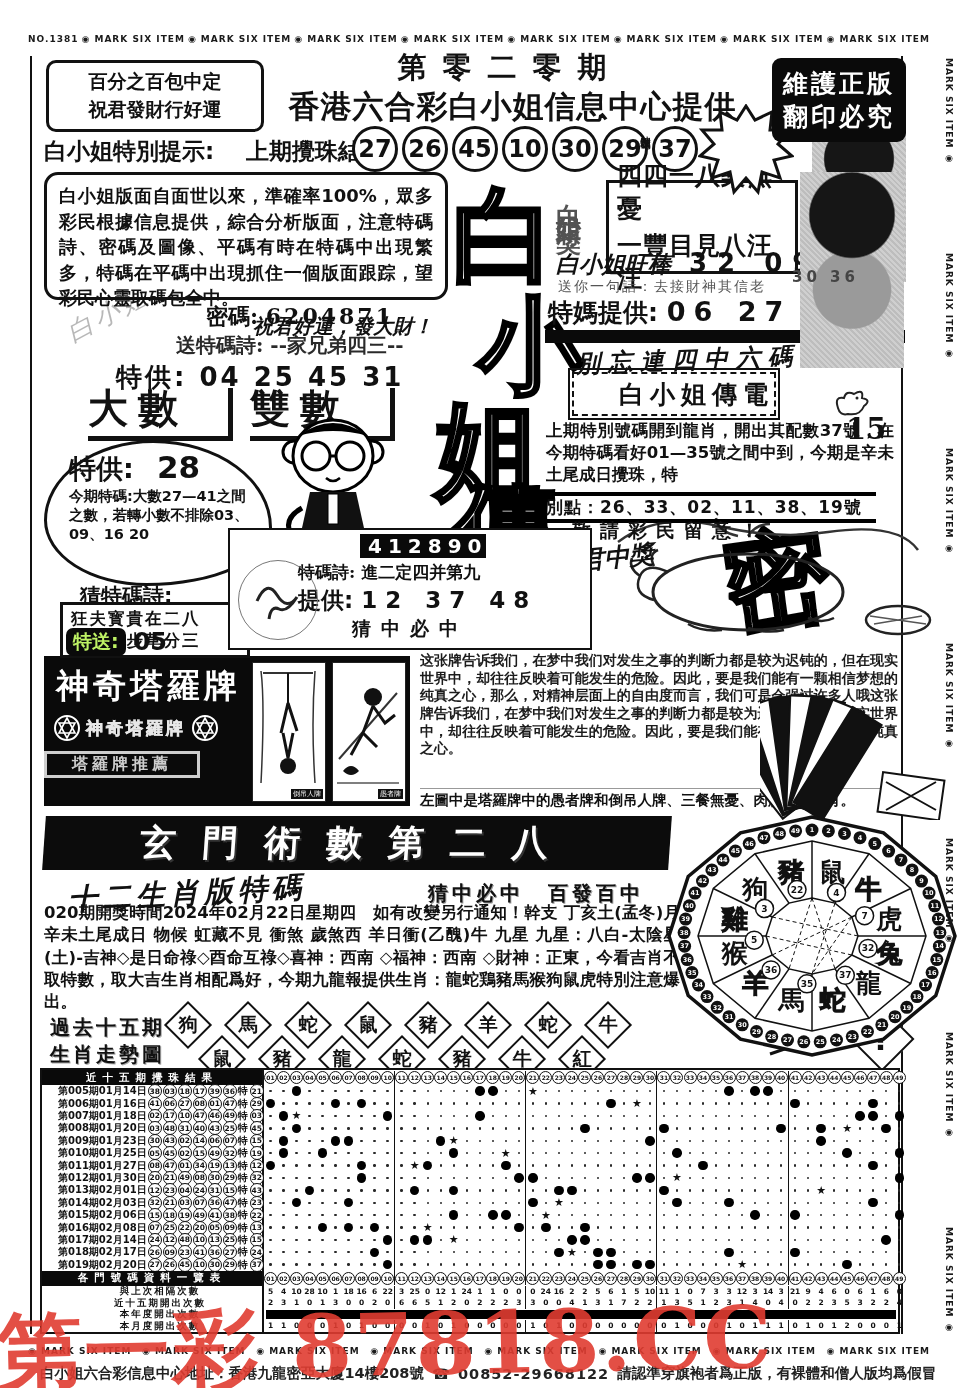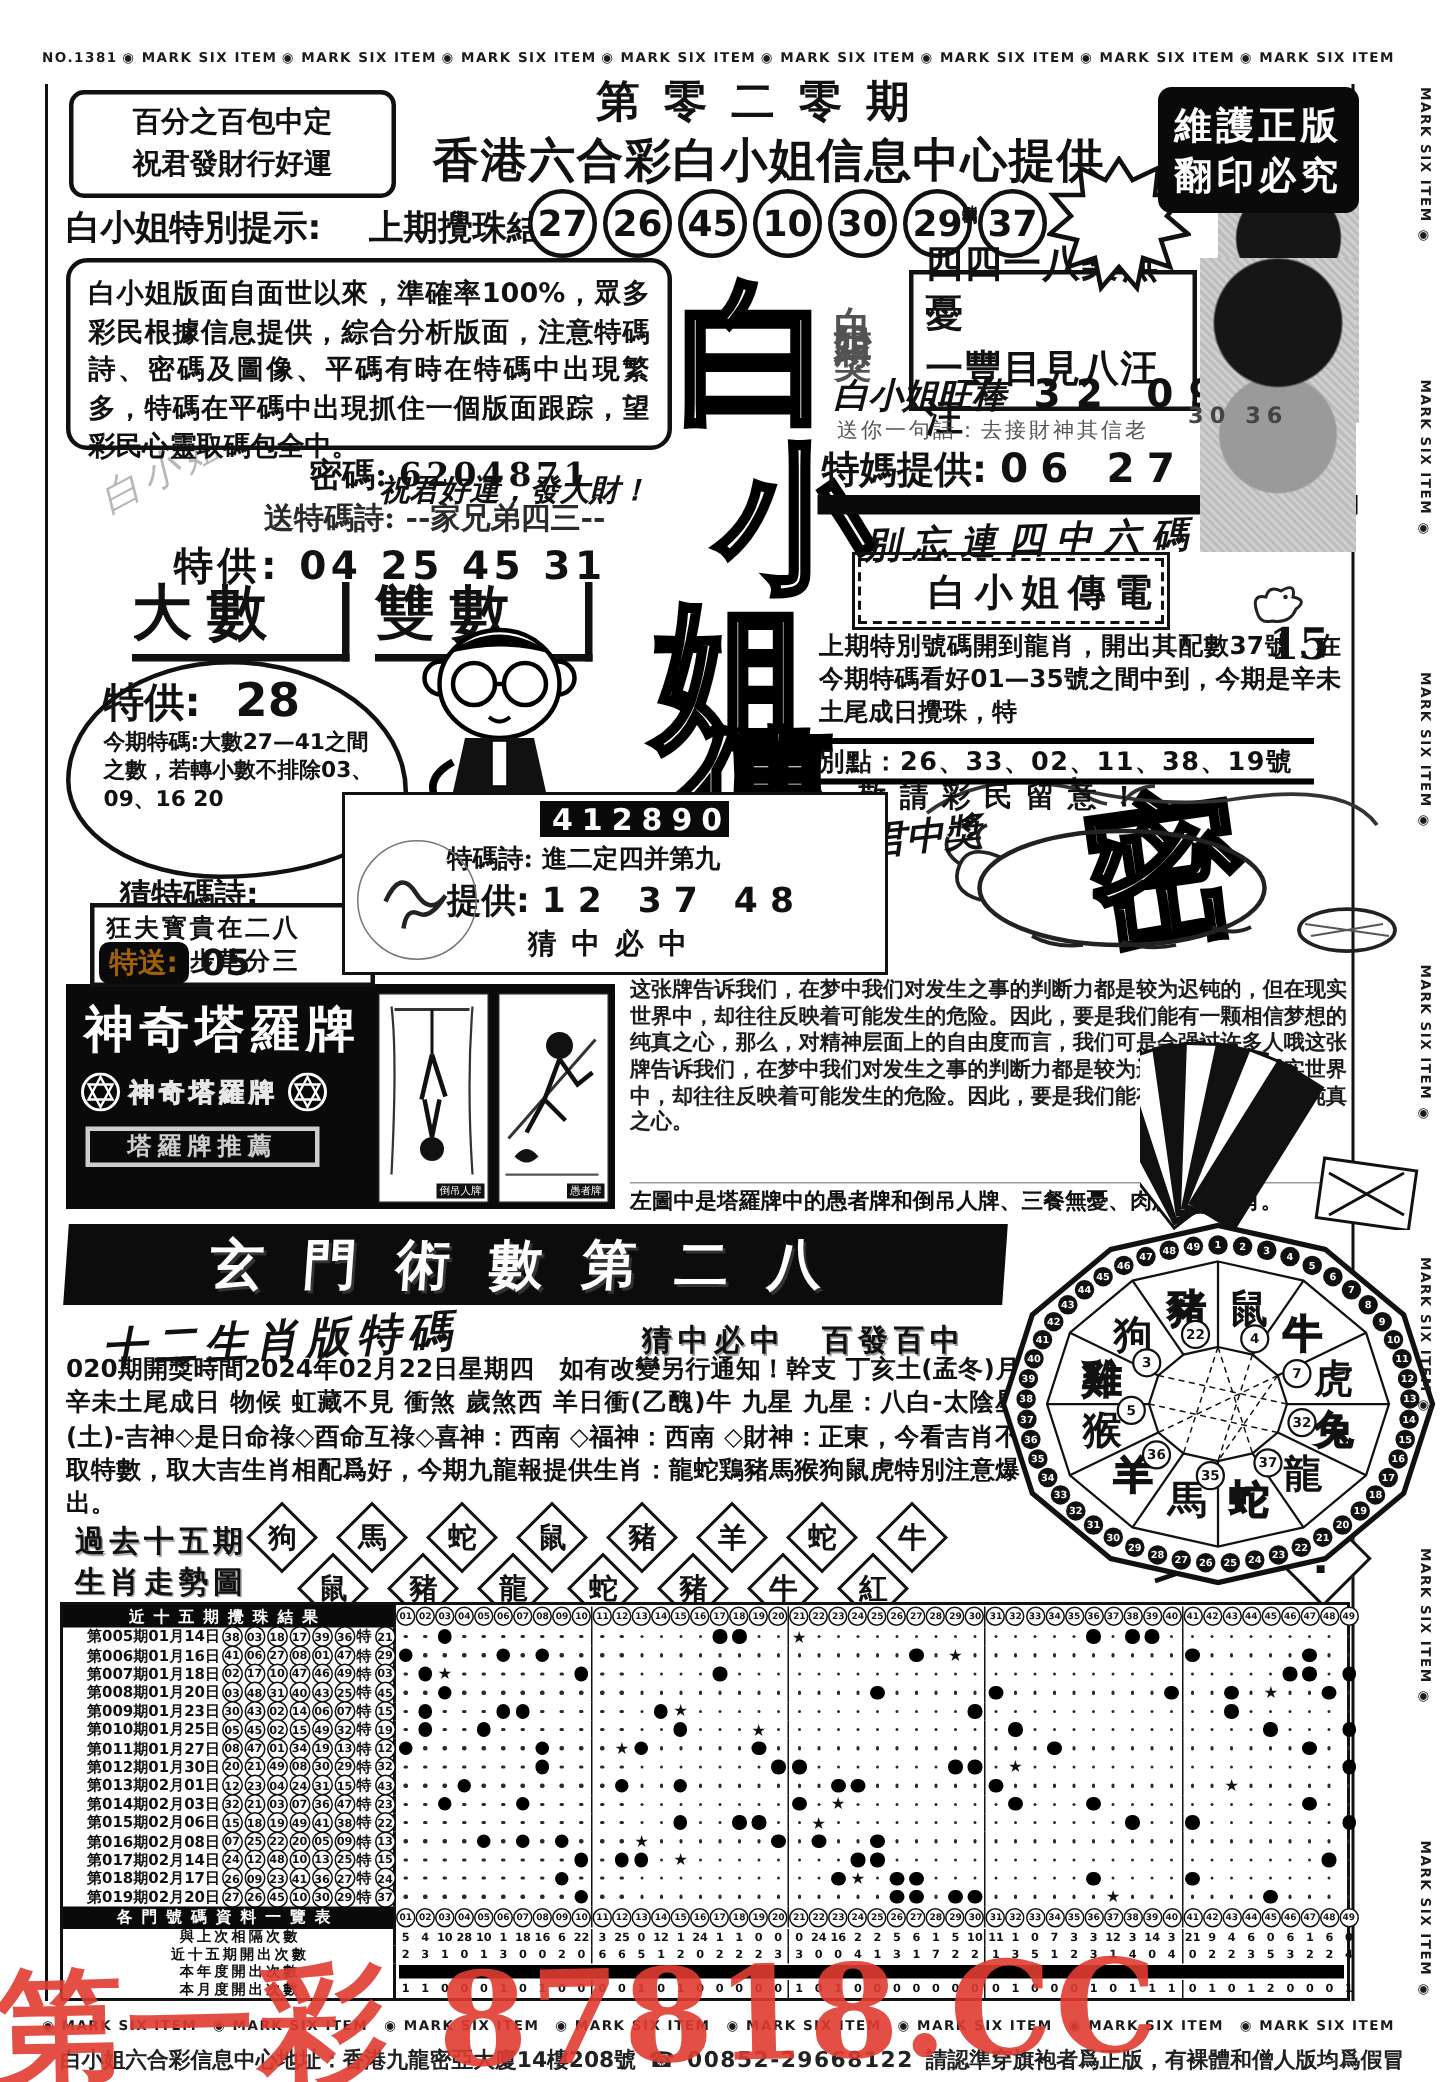--- a/index.html
+++ b/index.html
@@ -49,21 +49,21 @@
   
   #bubble{left:44px;top:440px;width:228px;height:146px;border:3px solid #111;border-radius:48% 52% 55% 45% / 55% 60% 40% 45%;padding:6px 16px 0 22px;box-sizing:border-box;background:#fff}
   #bubble-head{font-size:27px;font-weight:900}
   #bubble-num{font-size:31px;font-weight:900;margin-left:18px}
   #bubble-note{font-size:14.5px;font-weight:700;line-height:1.3}
   
   #poem-title{left:80px;top:582px;font-size:21px;font-weight:900}
   #poem-box{left:60px;top:602px;width:190px;height:56px;border:3px solid #111;padding:3px 8px;box-sizing:border-box;background:#fff;z-index:3}
   .poemline{font-size:16.5px;font-weight:800;letter-spacing:2px;line-height:1.35;font-family:"DejaVu Serif",serif}
   #send-row{left:66px;top:628px;display:flex;align-items:center;gap:8px;z-index:4}
-  #send-pill{background:#0a0a0a;color:#a16207;font-weight:900;font-size:19px;padding:1px 7px;border-radius:7px}
+  #send-pill{background:#0a0a0a;color:#bef264;font-weight:900;font-size:19px;padding:1px 7px;border-radius:7px}
   #send-val{font-size:24px;font-weight:900}
   
   #code-box{left:228px;top:528px;width:364px;height:122px;border:2.5px solid #111;background:#fff;z-index:3;padding:4px 10px;box-sizing:border-box}
   #code-val{display:block;margin-left:120px;background:#0a0a0a;color:#fff;font-size:20px;font-weight:900;letter-spacing:6px;padding:0 8px;width:110px;text-align:center}
   #code-poem{font-size:17px;font-weight:800;margin:3px 0 0 58px;font-family:"DejaVu Serif",serif}
   #code-prov{font-size:23px;font-weight:800;margin:1px 0 0 58px}
   #code-note{font-size:19px;font-weight:900;letter-spacing:10px;text-align:center}
   #sig-circle{left:238px;top:560px;width:78px;height:78px;border:1.5px solid #777;border-radius:50%;z-index:4}
   
   .vchar{position:absolute;z-index:1;font-size:104px;font-weight:900;color:#fff;-webkit-text-stroke:3.5px #000;text-shadow:0 0 2px #000;font-family:"DejaVu Serif",serif}
@@ -88,21 +88,21 @@
   #cd-notice{left:572px;top:518px;font-size:19px;font-weight:800;letter-spacing:9px}
   #cd-wish{left:554px;top:542px;font-size:25px;font-weight:800;font-style:italic;transform:rotate(-6deg);font-family:"DejaVu Serif",serif}
   #rooster{left:830px;top:386px;z-index:2}
   #side-15{left:846px;top:412px;font-size:29px;font-weight:700;font-family:"DejaVu Serif",serif}
   #cow{left:598px;top:502px;z-index:1}
   
   #tarot-box{left:44px;top:656px;width:366px;height:150px;background:#0a0a0a;z-index:2}
   #tarot-title{color:#fff;font-size:33px;font-weight:900;letter-spacing:4px;margin:8px 0 0 12px}
   #tarot-iconrow{display:flex;align-items:center;gap:6px;margin:6px 0 0 10px}
   #tarot-stampname{color:#fff;border:0;background:#0a0a0a;font-size:17px;font-weight:900;letter-spacing:3px;-webkit-text-stroke:.6px #fff;opacity:.9}
-  #tarot-stamp2{margin:10px 0 0 13px;width:150px;border:3px solid #fff;color:#fff;text-align:center;font-size:16px;font-weight:900;letter-spacing:4px;opacity:.8;filter:blur(.4px)}
+  #tarot-stamp2{margin:10px 0 0 0;width:150px;border:3px solid #fff;color:#fff;text-align:center;font-size:16px;font-weight:900;letter-spacing:4px;opacity:.8;filter:blur(.4px)}
   .tcard{position:absolute;top:6px;width:72px;height:138px;background:#fff;border:1.5px solid #222;box-shadow:0 0 0 3px #fff inset}
   #tcard1{left:208px}#tcard2{left:288px}
   .tcap{position:absolute;bottom:2px;right:2px;background:#111;color:#fff;font-size:7px;padding:0 2px}
   #tarot-para{left:420px;top:652px;width:478px;font-size:14px;line-height:1.26;text-align:justify;color:#1c1c1c;font-weight:600}
   #tarot-caption{left:420px;top:788px;width:470px;font-size:14.5px;font-weight:800;border-top:1px solid #999;padding-top:2px}
   #fan{left:760px;top:690px;z-index:3}
   
   #xm-banner{left:44px;top:816px;width:626px;height:54px;background:#0c0c0c;color:#fff;display:flex;align-items:center;justify-content:center;font-size:36px;font-weight:900;letter-spacing:26px;transform:skewX(-4deg);text-shadow:2px 2px 0 #333}
   #xm-sub{left:68px;top:874px;font-size:29px;font-weight:900;font-style:italic;letter-spacing:5px;transform:rotate(-3deg);font-family:"DejaVu Serif",serif}
   #xm-slogan{left:428px;top:880px;font-size:20px;font-weight:900;letter-spacing:4px;text-shadow:1px 1px 0 #999}

